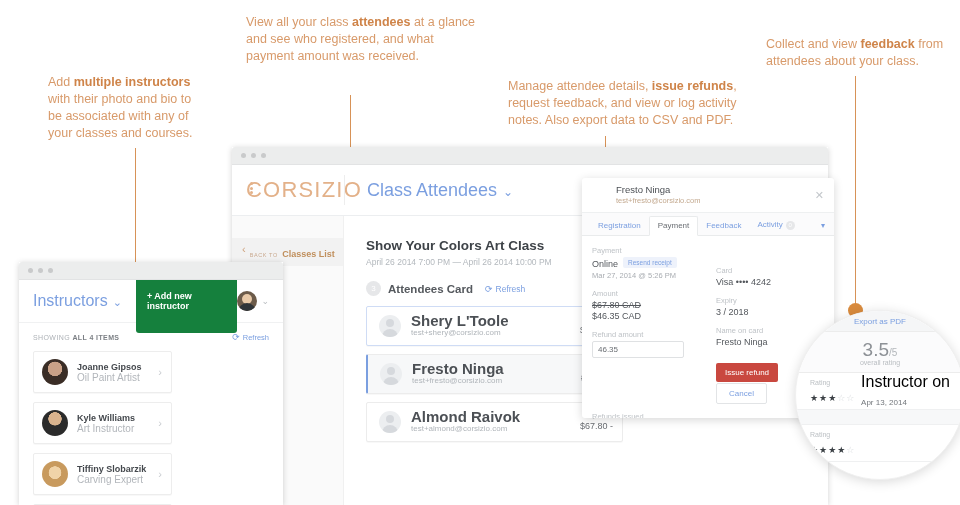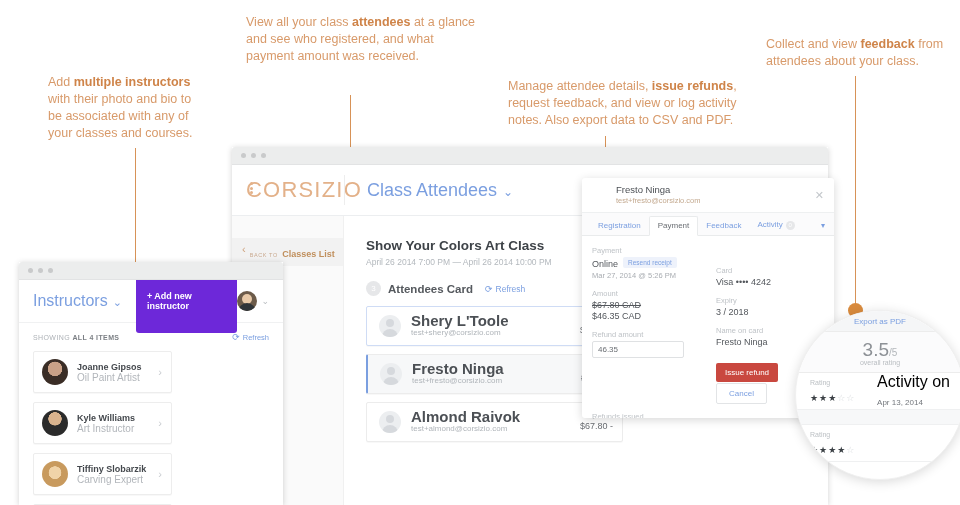--- a/index.html
+++ b/index.html
@@ -64,21 +64,21 @@
   .att-pay{position:absolute;right:9px;top:7px;text-align:right;}
   .att-pay .pl{font-size:7.5px;color:#c3c7cb;line-height:10px;}
   .att-pay .pv{font-size:9px;color:#6a6e73;line-height:12px;}
   .att-pay .pv.strike{text-decoration:line-through;color:#8d9095;}
 
   
   #instwin{left:19px;top:262px;width:264px;height:243px;}
   .iw-head{height:42px;display:flex;align-items:center;padding:0 14px;border-bottom:1px solid #f0f1f2;background:#fff;}
   .iw-title{color:#7b9fe0;font-size:16px;font-weight:300;}
   .iw-title .caret{font-size:11px;margin-left:5px;}
-  .btn-add{margin-left:14px;background:#6d28d9;color:#fff;font-size:9px;border-radius:3px;padding:22px 11px;font-weight:bold;}
+  .btn-add{margin-left:14px;background:#15803d;color:#fff;font-size:9px;border-radius:3px;padding:22px 11px;font-weight:bold;}
   .iw-user{margin-left:auto;display:flex;align-items:center;gap:4px;}
   .av-photo{width:20px;height:20px;border-radius:50%;background:#6c5b4a;position:relative;overflow:hidden;}
   .av-photo:before{content:"";position:absolute;left:5px;top:3px;width:10px;height:10px;border-radius:50%;background:#e8c9a8;}
   .av-photo:after{content:"";position:absolute;left:1px;top:12px;width:18px;height:12px;border-radius:9px 9px 0 0;background:#2f3438;}
   .iw-user .caret{color:#b9bdc1;font-size:9px;}
   .iw-sub{display:flex;align-items:center;padding:9px 14px;}
   .iw-sub .showing{font-size:7px;letter-spacing:.4px;color:#aeb2b7;text-transform:uppercase;}
   .iw-sub .showing b{color:#7b7f84;}
   .iw-sub .refresh{margin-left:auto;font-size:7.5px;}
   .inst-grid{display:flex;flex-wrap:wrap;gap:9px;padding:0 14px;}
@@ -381,21 +381,21 @@
       <span>3.5</span><small>/5</small>
     </div>
     <div class="ov-lbl">overall rating</div>
   </div>
   <div class="fb-row">
     <span class="fb-cell">
       <span class="lb" style="display:block">Rating</span>
       <span class="stars">★★★<span class="off">☆☆</span></span>
     </span>
     <span class="fb-right">
-      <span class="lb" style="display:block">Activity on</span>
+      <span class="lb" style="display:block">Instructor on</span>
       <span class="vl">Apr 13, 2014</span>
     </span>
   </div>
   <div class="fb-row alt"></div>
   <div class="fb-row">
     <span class="fb-cell">
       <span class="lb" style="display:block">Rating</span>
       <span class="stars">★★★★<span class="off">☆</span></span>
     </span>
   </div>

